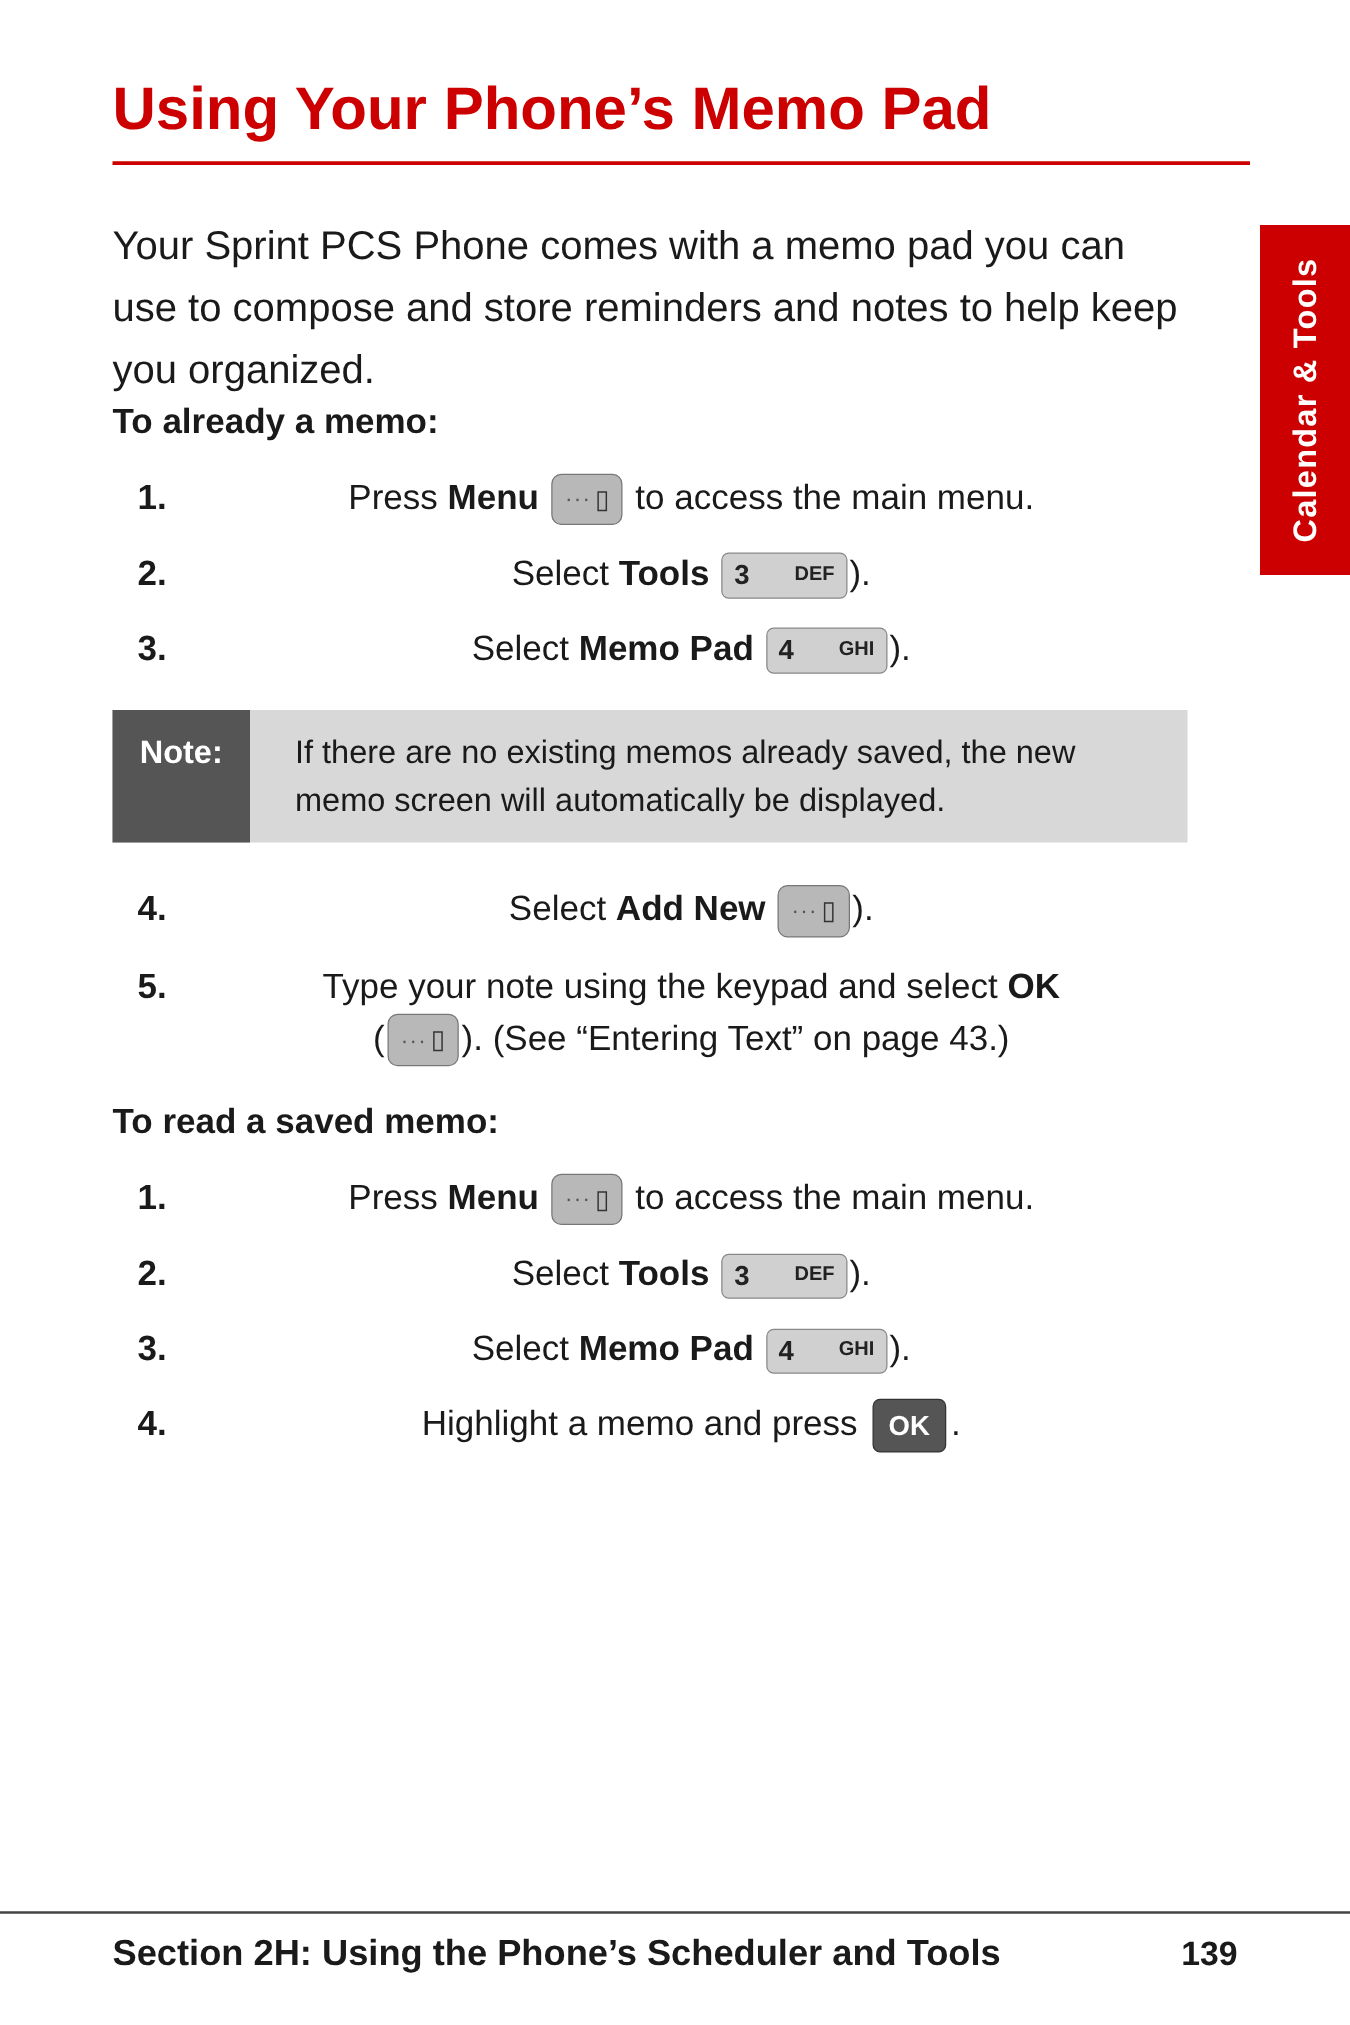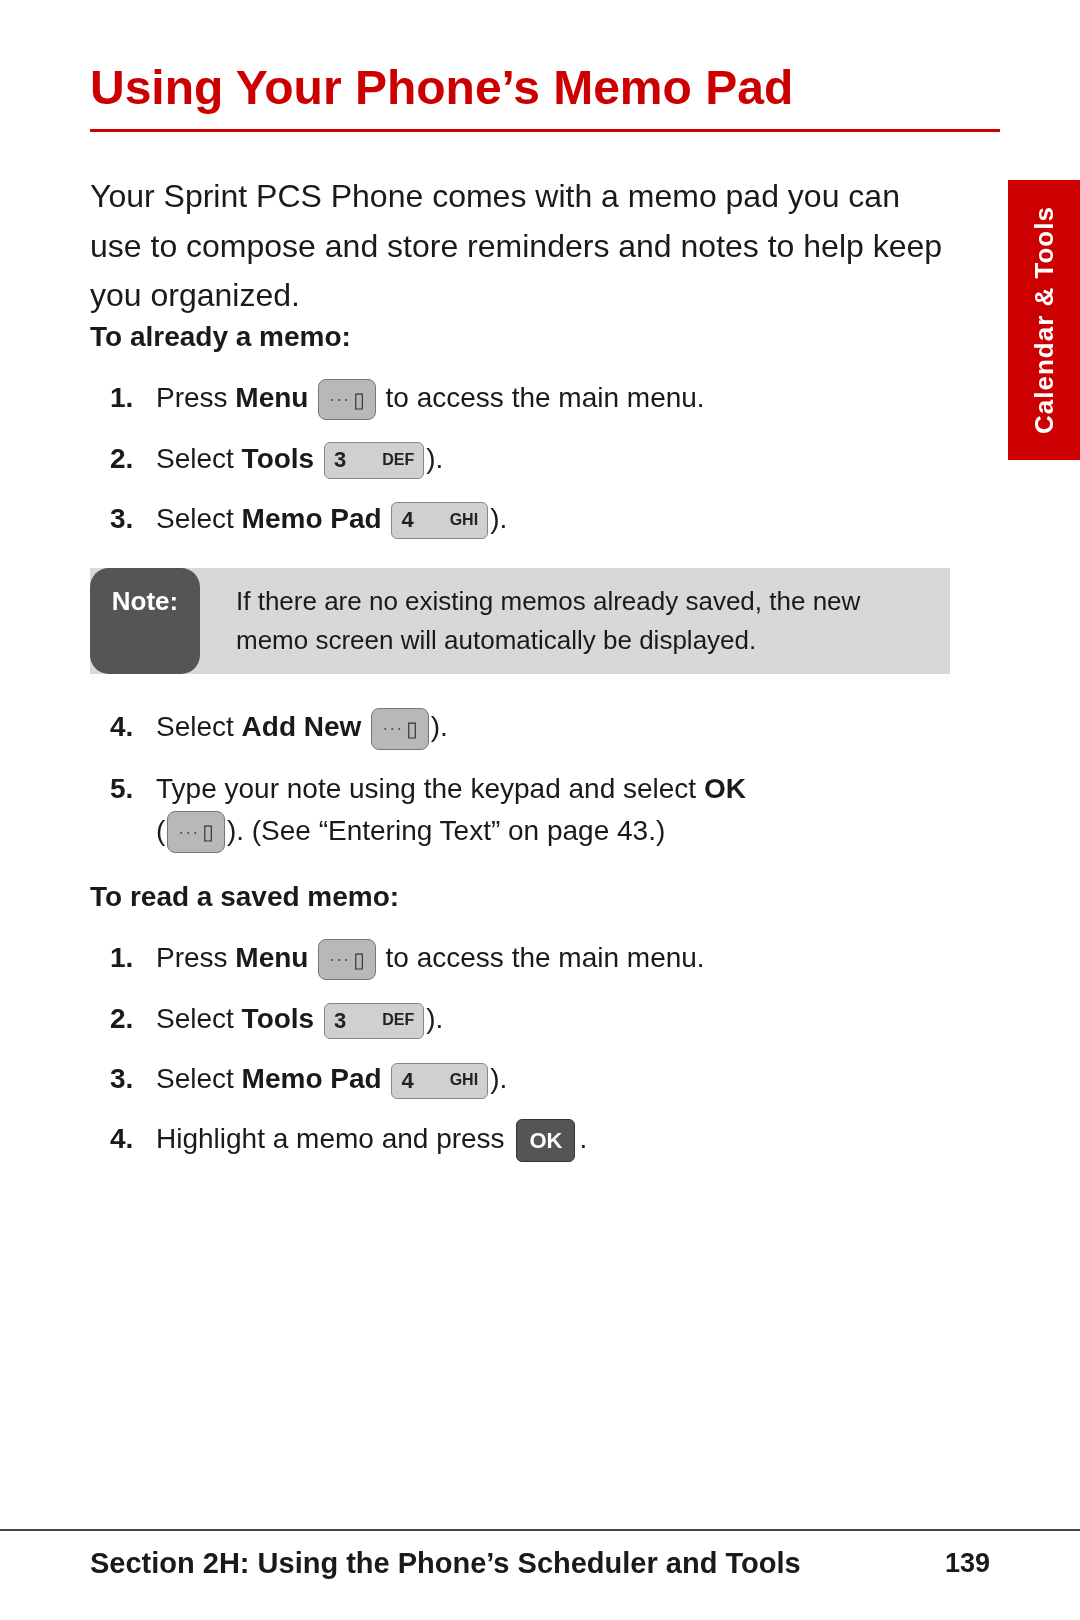--- a/index.html
+++ b/index.html
@@ -86,20 +86,21 @@
     }
 
     .step-num {
       font-weight: bold;
       min-width: 46px;
       font-size: 28px;
     }
 
     .step-content {
       flex: 1;
+      text-align: center;
     }
 
     
     .bold { font-weight: bold; }
 
     
     .key-btn {
       display: inline-flex;
       align-items: center;
       justify-content: center;
@@ -164,21 +165,20 @@
       background: #555;
       color: white;
       font-weight: bold;
       font-size: 26px;
       padding: 16px 18px;
       min-width: 110px;
       display: flex;
       align-items: flex-start;
       justify-content: center;
       padding-top: 18px;
-      border-radius: 19px;
     }
 
     .note-text {
       font-size: 26px;
       line-height: 1.5;
       padding: 14px 36px;
       color: #1a1a1a;
     }
 
     

